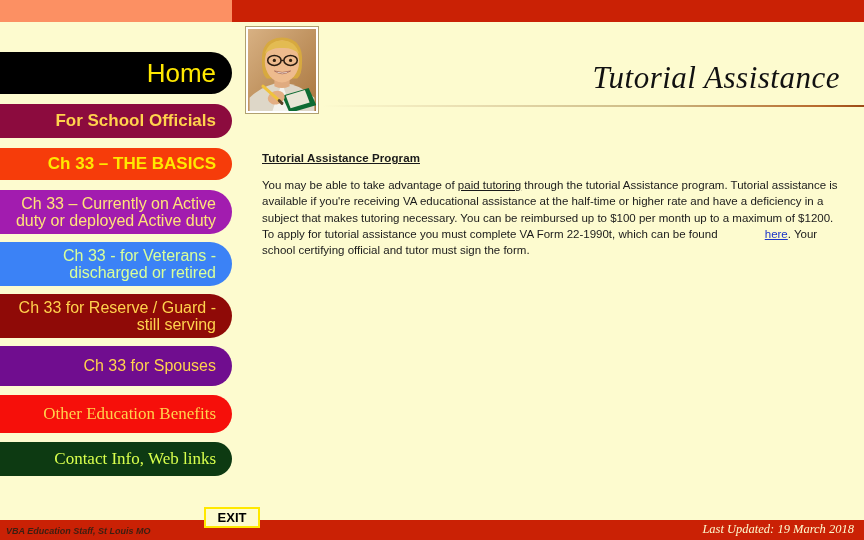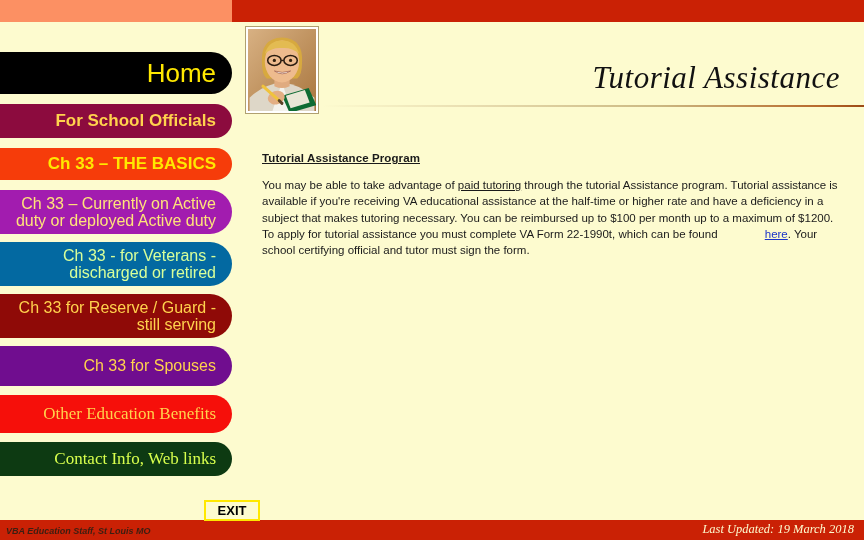--- a/index.html
+++ b/index.html
@@ -85,21 +85,21 @@
     line-height: 1.08;
     white-space: pre-line;
     cursor: pointer;
   }
 
   
   .nav-home        { height: 42px; margin-top: 0;  background: #000000; color: #ffe800; font-size: 26px; }
   .nav-school      { height: 34px; margin-top: 10px; background: #8c0b3e; color: #ffd24d; font-weight: bold; font-size: 17px; }
   .nav-basics      { height: 32px; margin-top: 10px; background: #f63c0a; color: #ffe800; font-weight: bold; font-size: 17px; }
   .nav-active      { height: 44px; margin-top: 10px; background: #a21caf; color: #ffe37a; font-size: 16px; }
-  .nav-veterans    { height: 44px; margin-top: 8px; background: #0369a1; color: #d8ff9a; font-size: 16px; }
+  .nav-veterans    { height: 44px; margin-top: 8px; background: #3b82f6; color: #d8ff9a; font-size: 16px; }
   .nav-reserve     { height: 44px; margin-top: 8px; background: #8f0a07; color: #ffd24d; font-size: 16px; }
   .nav-spouses     { height: 40px; margin-top: 8px; background: #700d8f; color: #ffd24d; font-size: 16px; }
   .nav-children    { height: 40px; margin-top: 10px; background: #8f4208; color: #ffd24d; font-size: 16px; }
   .nav-other       { height: 38px; margin-top: 9px;  background: #f60f0a; color: #ffd24d;
                      font-family: "Liberation Serif", serif; font-size: 17px; }
   .nav-contact     { height: 34px; margin-top: 9px;  background: #0d3a12; color: #d8ff4d;
                      font-family: "Liberation Serif", serif; font-size: 17px; }
 
   
   #content {
@@ -154,21 +154,21 @@
     bottom: 3px;
     font-family: "Liberation Serif", serif;
     font-style: italic;
     font-size: 12.5px;
     color: #fdfbcf;
     white-space: nowrap;
   }
   #exit-button {
     position: absolute;
     left: 204px;
-    bottom: 19px;
+    bottom: 12px;
     width: 56px;
     height: 21px;
     background: #fdfbcf;
     border: 2px solid #ffe800;
     display: flex;
     align-items: center;
     justify-content: center;
     font-size: 13px;
     font-weight: bold;
     color: #000000;

